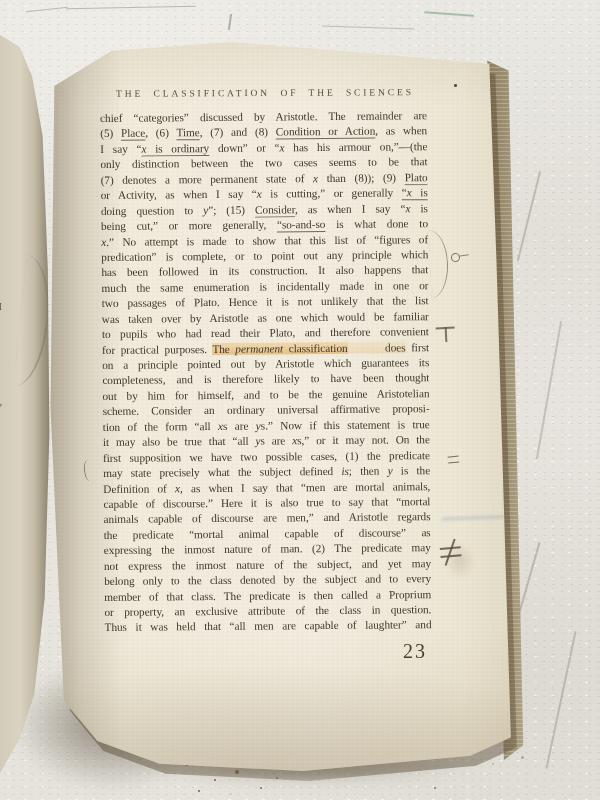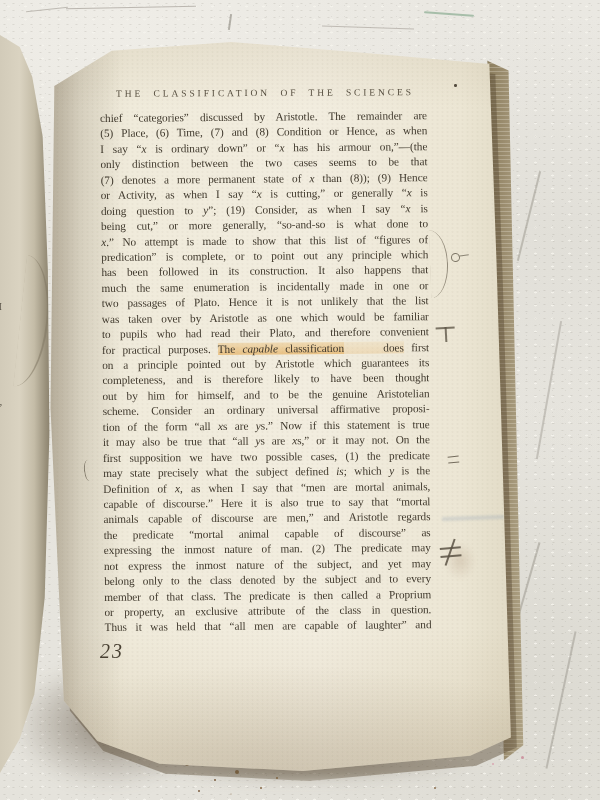--- a/index.html
+++ b/index.html
@@ -78,26 +78,26 @@
       linear-gradient(to right, rgba(72,59,40,0.30), rgba(72,59,40,0.10) 9%, rgba(72,59,40,0) 17%),
       radial-gradient(120% 26% at 50% 102%, rgba(100,80,52,0.20), rgba(100,80,52,0) 65%);}
 
   .running-header{position:absolute;left:60px;top:46px;width:330px;text-align:center;
     font-size:9.5px;letter-spacing:2.9px;word-spacing:5px;color:#564e3f;transform:rotate(-0.3deg);}
   .body{position:absolute;left:60px;top:69px;width:327px;transform:rotate(-0.5deg);transform-origin:0 0;}
   .bl{height:15.45px;line-height:15.3px;overflow:hidden;text-align:justify;
     font-size:11.3px;letter-spacing:-0.05px;color:#3f382c;}
   .bl::after{content:"";display:inline-block;width:100%;height:0;}
   .si{font-style:italic;}
-  .su{text-decoration-thickness:1px;text-underline-offset:2.5px;
+  .su{text-decoration:underline;text-decoration-thickness:1px;text-underline-offset:2.5px;
       text-decoration-color:rgba(80,71,56,0.8);}
   .sh{background:linear-gradient(rgba(233,175,82,0.30), rgba(224,157,58,0.55));}
   .shf{background:linear-gradient(rgba(233,175,82,0.12), rgba(224,157,58,0.22));padding-left:32px;}
-  .page-num{position:absolute;left:60px;top:598px;width:327px;text-align:left;
-    font-size:20px;letter-spacing:2px;color:#473f31;font-style:italic;}
+  .page-num{position:absolute;left:60px;top:598px;width:327px;text-align:right;
+    font-size:20px;letter-spacing:2px;color:#473f31;}
 
   
   .pencil{position:absolute;pointer-events:none;}
   .m-bracket{left:390px;top:188px;width:17px;height:68px;
     border-right:1.8px solid rgba(110,101,86,0.7);
     border-radius:0 100% 100% 0 / 0 50% 50% 0;transform:rotate(-2deg);}
   .m-circle{left:411px;top:211px;width:7px;height:7px;border:1.3px solid rgba(100,92,78,0.8);border-radius:50%;transform:rotate(-8deg);}
   .m-circle::after{content:"";position:absolute;left:8px;top:2px;width:9px;height:1.4px;background:rgba(100,92,78,0.7);}
   .m-tick{left:396px;top:285px;width:20px;height:16px;transform:rotate(-3deg);}
   .m-tick .h{position:absolute;left:0;top:0;width:19px;height:1.7px;background:rgba(95,87,72,0.8);}
@@ -171,43 +171,43 @@
       </div>
     <div class="lp-curve pencil"></div>
   </div>
 
   <div class="page-shadow"></div>
 
   <div class="page">
     <div class="running-header">THE CLASSIFICATION OF THE SCIENCES</div>
     <div class="body">
         <div class="bl"><span>chief “categories” discussed by Aristotle. The remainder are</span></div>
-        <div class="bl"><span>(5) </span><span class="su">Place</span><span>, (6) </span><span class="su">Time</span><span>, (7) and (8) </span><span class="su">Condition or Hence</span><span>, as when</span></div>
+        <div class="bl"><span>(5) </span><span class="su">Place</span><span>, (6) </span><span class="su">Time</span><span>, (7) and (8) </span><span class="su">Condition or Action</span><span>, as when</span></div>
         <div class="bl"><span>I say “</span><span class="si su">x</span><span class="su"> is ordinary</span><span> down” or “</span><span class="si">x</span><span> has his armour on,”—(the</span></div>
         <div class="bl"><span>only distinction between the two cases seems to be that</span></div>
-        <div class="bl"><span>(7) denotes a more permanent state of </span><span class="si">x</span><span> than (8)); (9) </span><span class="su">Hence</span></div>
+        <div class="bl"><span>(7) denotes a more permanent state of </span><span class="si">x</span><span> than (8)); (9) </span><span class="su">Plato</span></div>
         <div class="bl"><span>or Activity, as when I say “</span><span class="si">x</span><span> is cutting,” or generally </span><span class="su">“</span><span class="si su">x</span><span class="su"> is</span></div>
-        <div class="bl"><span>doing question to </span><span class="si">y</span><span>”; (19) </span><span class="su">Consider</span><span>, as when I say “</span><span class="si">x</span><span> is</span></div>
+        <div class="bl"><span>doing question to </span><span class="si">y</span><span>”; (15) </span><span class="su">Consider</span><span>, as when I say “</span><span class="si">x</span><span> is</span></div>
         <div class="bl"><span>being cut,” or more generally, </span><span class="su">“so-and-so</span><span> is what done to</span></div>
         <div class="bl"><span class="si">x</span><span>.” No attempt is made to show that this list of “figures of</span></div>
         <div class="bl"><span>predication” is complete, or to point out any principle which</span></div>
         <div class="bl"><span>has been followed in its construction. It also happens that</span></div>
         <div class="bl"><span>much the same enumeration is incidentally made in one or</span></div>
         <div class="bl"><span>two passages of Plato. Hence it is not unlikely that the list</span></div>
         <div class="bl"><span>was taken over by Aristotle as one which would be familiar</span></div>
         <div class="bl"><span>to pupils who had read their Plato, and therefore convenient</span></div>
-        <div class="bl"><span>for practical purposes. </span><span class="sh">The </span><span class="sh si">capable</span><span class="sh"> classification</span><span class="shf"> does</span><span> first</span></div>
+        <div class="bl"><span>for practical purposes. </span><span class="sh">The </span><span class="sh si">permanent</span><span class="sh"> classification</span><span class="shf"> does</span><span> first</span></div>
         <div class="bl"><span>on a principle pointed out by Aristotle which guarantees its</span></div>
         <div class="bl"><span>completeness, and is therefore likely to have been thought</span></div>
         <div class="bl"><span>out by him for himself, and to be the genuine Aristotelian</span></div>
         <div class="bl"><span>scheme. Consider an ordinary universal affirmative proposi-</span></div>
         <div class="bl"><span>tion of the form “all </span><span class="si">x</span><span>s are </span><span class="si">y</span><span>s.” Now if this statement is true</span></div>
         <div class="bl"><span>it may also be true that “all </span><span class="si">y</span><span>s are </span><span class="si">x</span><span>s,” or it may not. On the</span></div>
         <div class="bl"><span>first supposition we have two possible cases, (1) the predicate</span></div>
-        <div class="bl"><span>may state precisely what the subject defined </span><span class="si">is</span><span>; which </span><span class="si">y</span><span> is the</span></div>
+        <div class="bl"><span>may state precisely what the subject defined </span><span class="si">is</span><span>; then </span><span class="si">y</span><span> is the</span></div>
         <div class="bl"><span>Definition of </span><span class="si">x</span><span>, as when I say that “men are mortal animals,</span></div>
         <div class="bl"><span>capable of discourse.” Here it is also true to say that “mortal</span></div>
         <div class="bl"><span>animals capable of discourse are men,” and Aristotle regards</span></div>
         <div class="bl"><span>the predicate “mortal animal capable of discourse” as</span></div>
         <div class="bl"><span>expressing the inmost nature of man. (2) The predicate may</span></div>
         <div class="bl"><span>not express the inmost nature of the subject, and yet may</span></div>
         <div class="bl"><span>belong only to the class denoted by the subject and to every</span></div>
         <div class="bl"><span>member of that class. The predicate is then called a Proprium</span></div>
         <div class="bl"><span>or property, an exclusive attribute of the class in question.</span></div>
         <div class="bl"><span>Thus it was held that “all men are capable of laughter” and</span></div>

